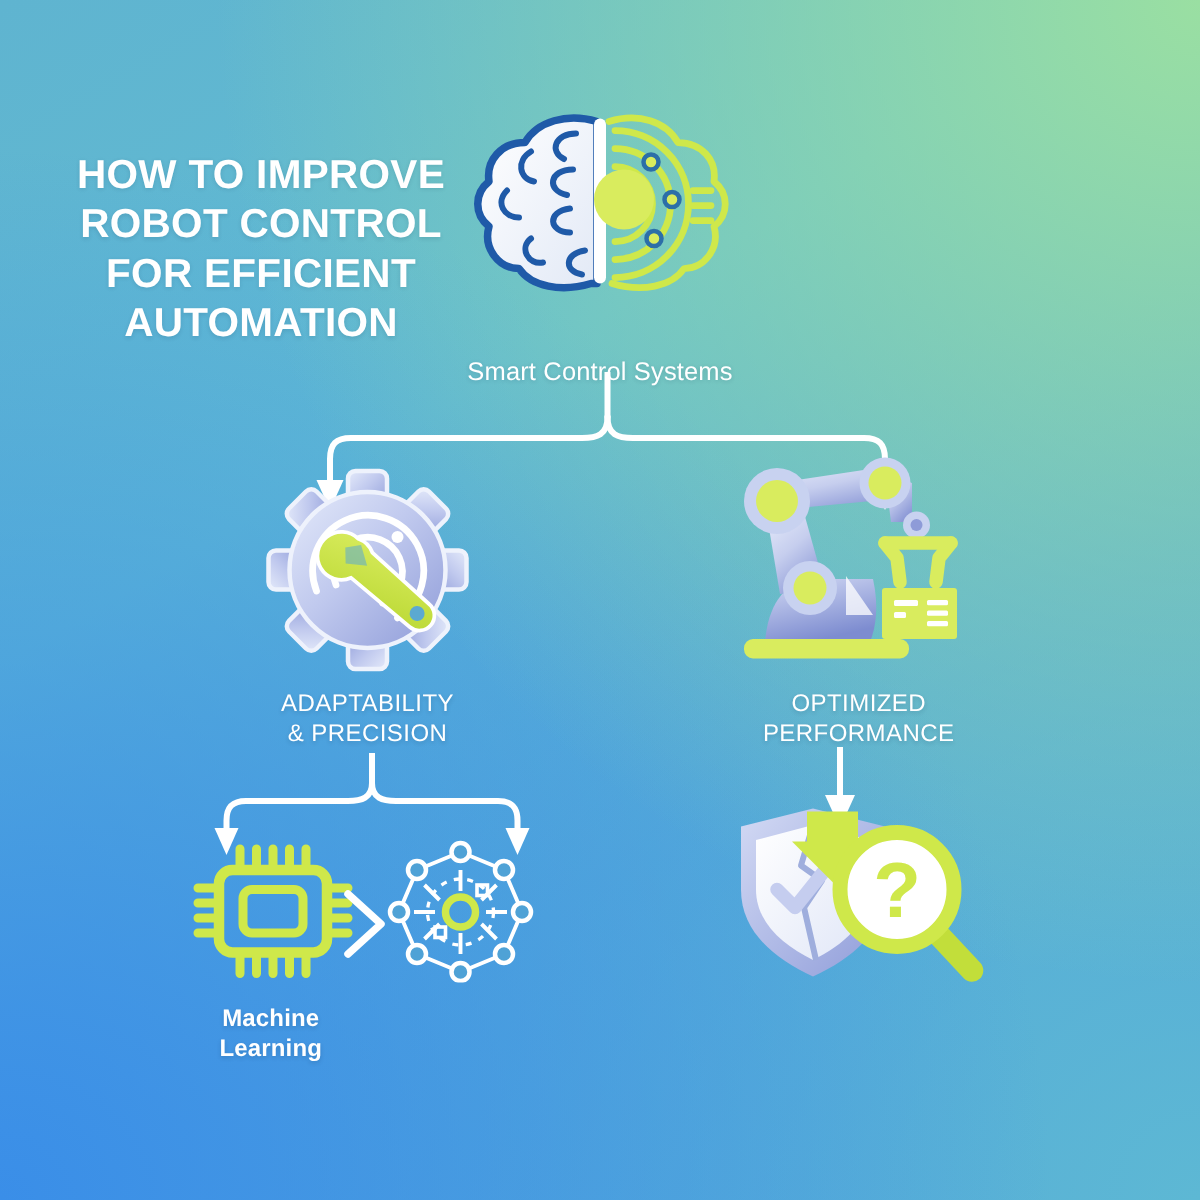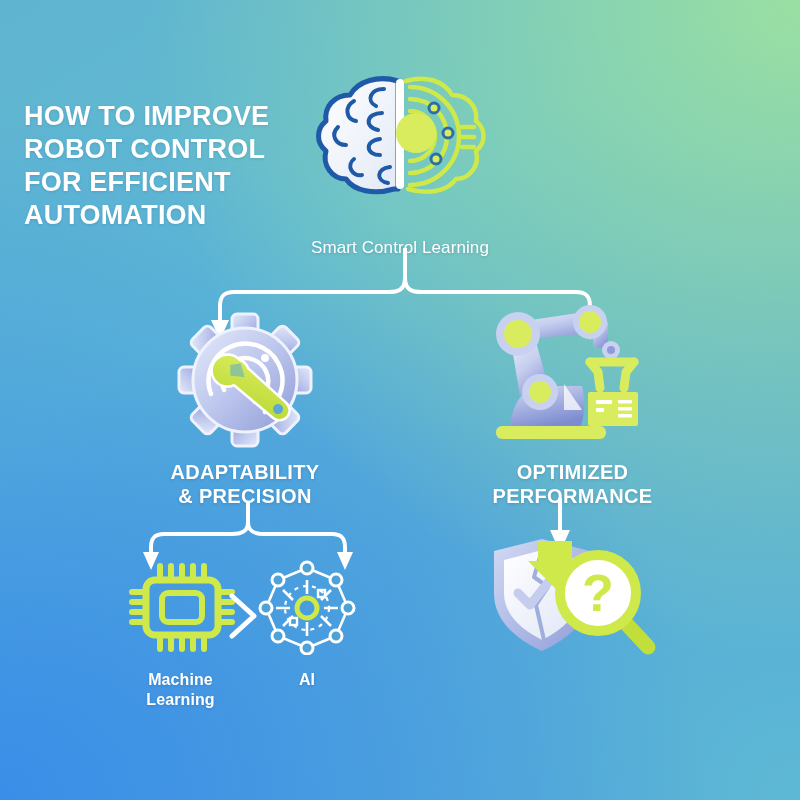--- a/index.html
+++ b/index.html
@@ -24,29 +24,30 @@
   #title {
     position:absolute; left:24px; top:100px;
     width:300px;
     color:#ffffff;
     font-size:27px;
     font-weight:bold;
     line-height:1.22;
     letter-spacing:0.2px;
     text-transform:uppercase;
     text-shadow:0 1px 3px rgba(0,40,70,0.13);
+    text-align:center;
   }
 
   
   .node { position:absolute; text-align:center; }
   .node .icon-wrap { display:block; margin:0 auto; }
   .cap {
     color:#ffffff;
-    font-weight:bold;
-    font-size:20px;
+    font-weight:normal;
+    font-size:16px;
     line-height:1.22;
     letter-spacing:0.3px;
     text-transform:uppercase;
     text-shadow:0 1px 3px rgba(0,40,70,0.18);
     margin-top:10px;
     white-space:pre-line;
   }
   .cap.small {
     font-weight:bold;
     font-size:16px;
@@ -138,21 +139,21 @@
         <g fill="#D9EC5E" stroke="#2C6FA8" stroke-width="3">
           <circle cx="134" cy="50" r="5"></circle>
           <circle cx="148" cy="75" r="5"></circle>
           <circle cx="136" cy="101" r="5"></circle>
         </g>
       </svg>
     </span>
   </div>
 
   <div class="node" id="lbl-smart">
-    <div class="cap plain">Smart Control Learning</div>
+    <div class="cap plain">Smart Control Systems</div>
   </div>
 
   <svg class="connector" id="conn-top" viewBox="0 0 390 100">
     <g fill="none" stroke="#ffffff" stroke-width="4" stroke-linecap="round" stroke-linejoin="round">
       <path d="M195,0 V30"></path>
       <path d="M195,30 C195,42 188,44 178,44
                H24 C14,44 10,48 10,58 V74"></path>
       <path d="M195,30 C195,42 202,44 212,44
                H366 C376,44 380,48 380,58 V74"></path>
     </g>
@@ -343,23 +344,20 @@
         <circle cx="55" cy="48" r="10" fill="none" stroke="#CFE84A" stroke-width="5"></circle>
       </svg>
     </span>
   </div>
 
   <div class="node" id="lbl-ml">
     <div class="cap small">Machine
 Learning</div>
   </div>
 
-  <div class="node" id="lbl-ai">
-    <div class="cap small">AI</div>
-  </div>
 
   <div class="node" id="node-chall">
     <span class="icon-wrap">
       <svg width="190" height="125" viewBox="0 0 190 125" aria-hidden="true">
         <defs>
           <linearGradient id="gShieldOuter" x1="0" y1="0" x2="1" y2="1">
             <stop offset="0%" stop-color="#D3DAF4"></stop>
             <stop offset="100%" stop-color="#8F9CD9"></stop>
           </linearGradient>
           <linearGradient id="gShieldInner" x1="0" y1="0" x2="1" y2="1">

